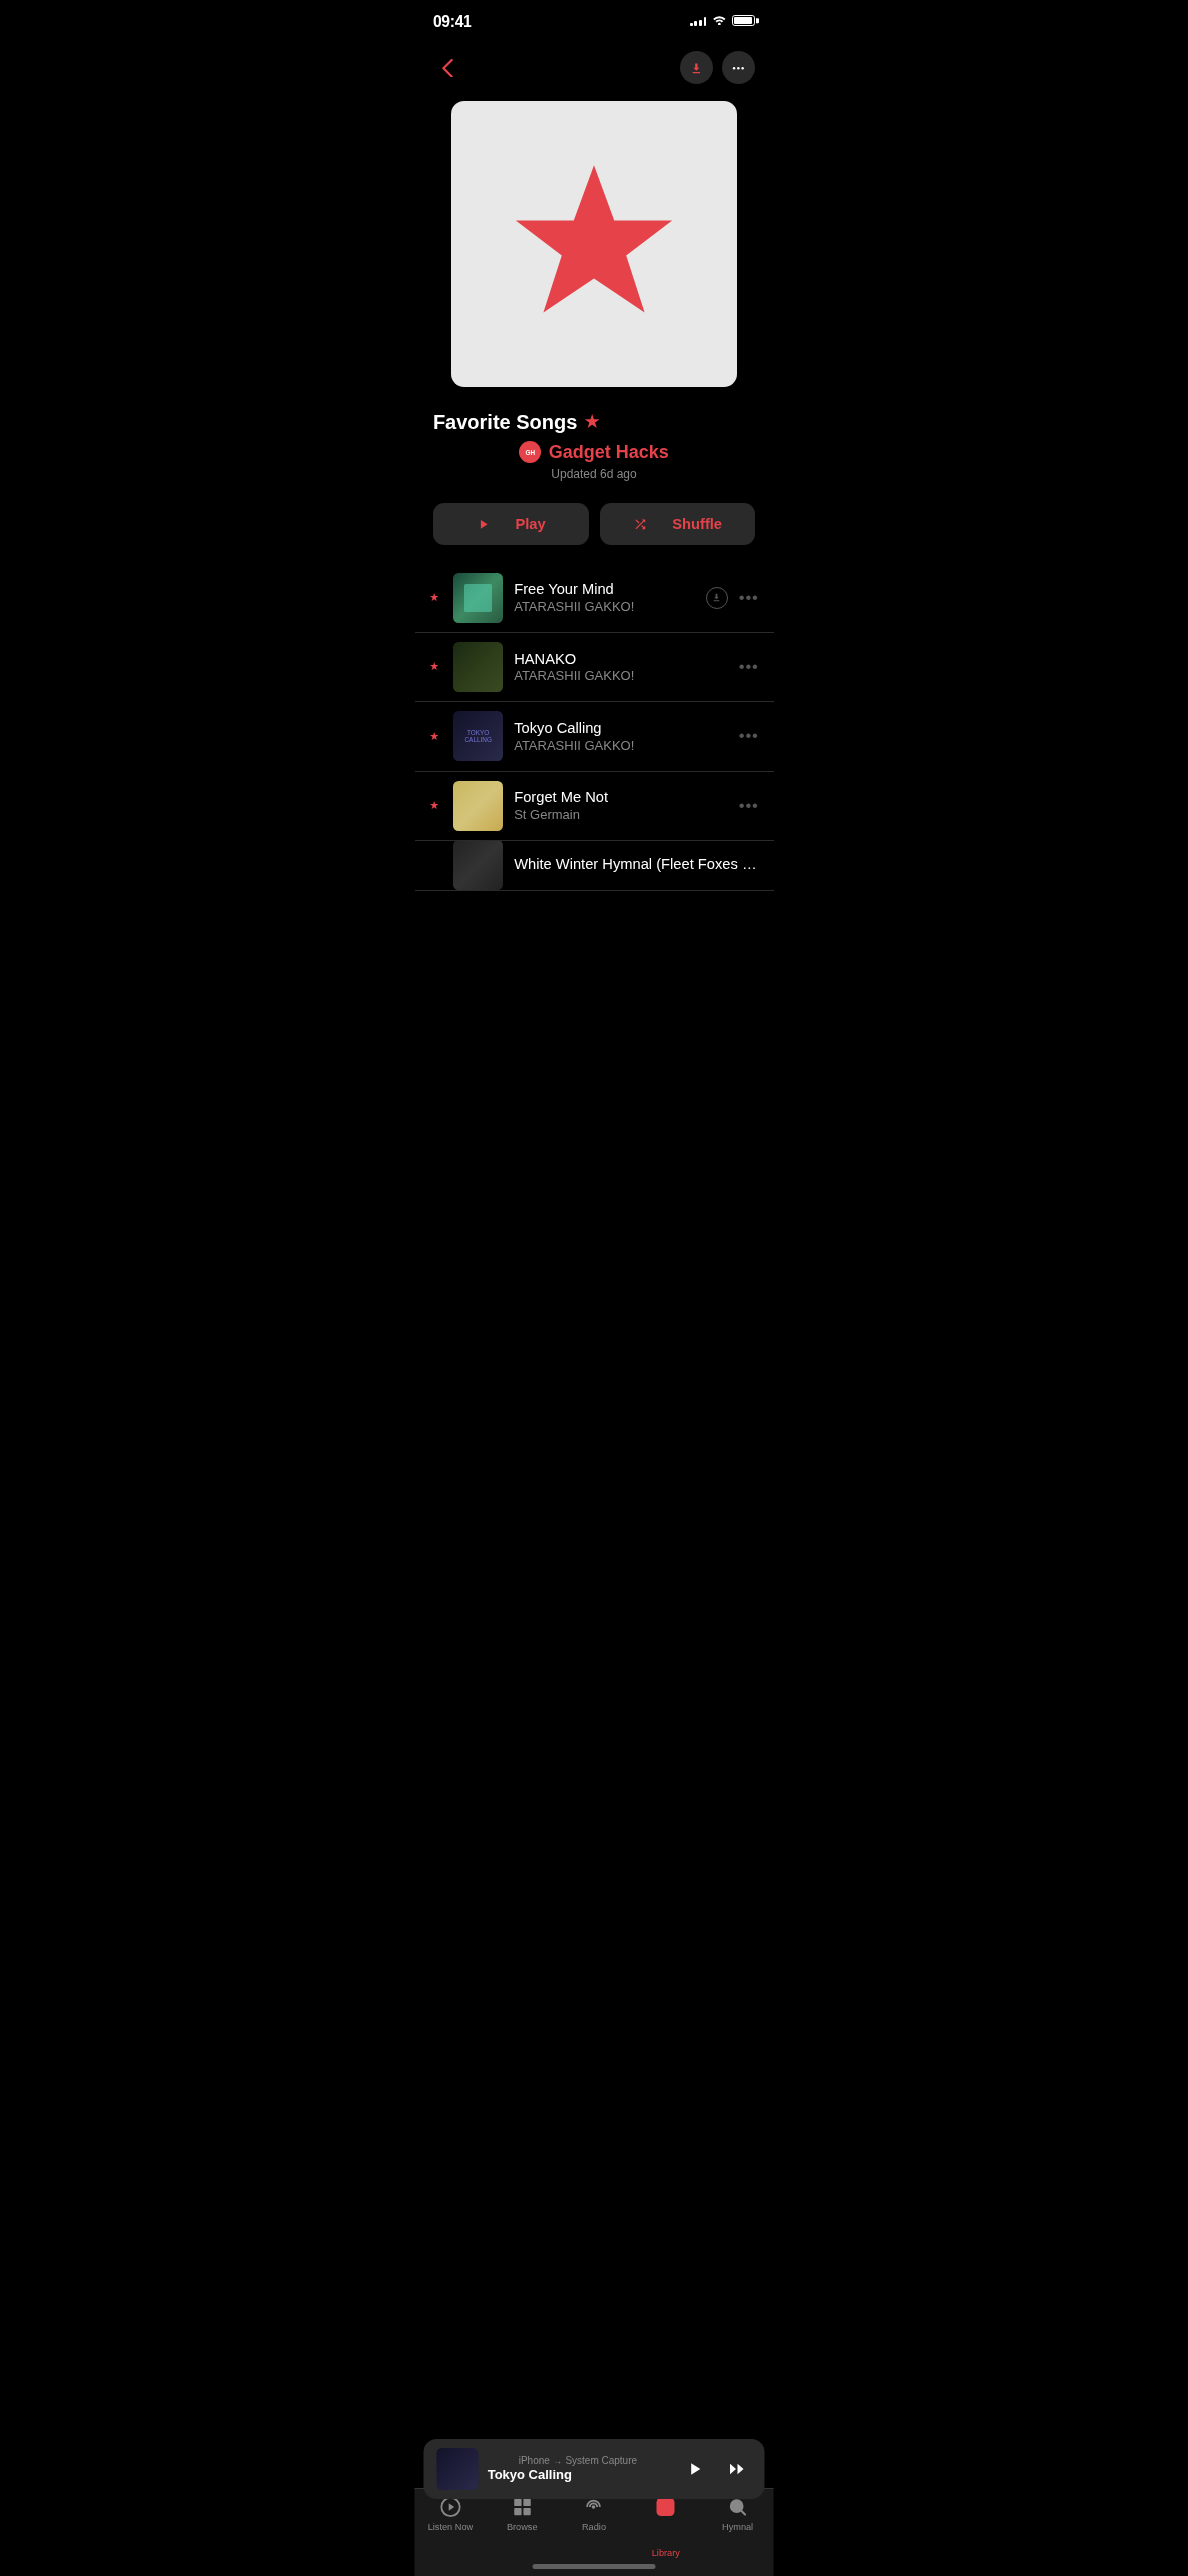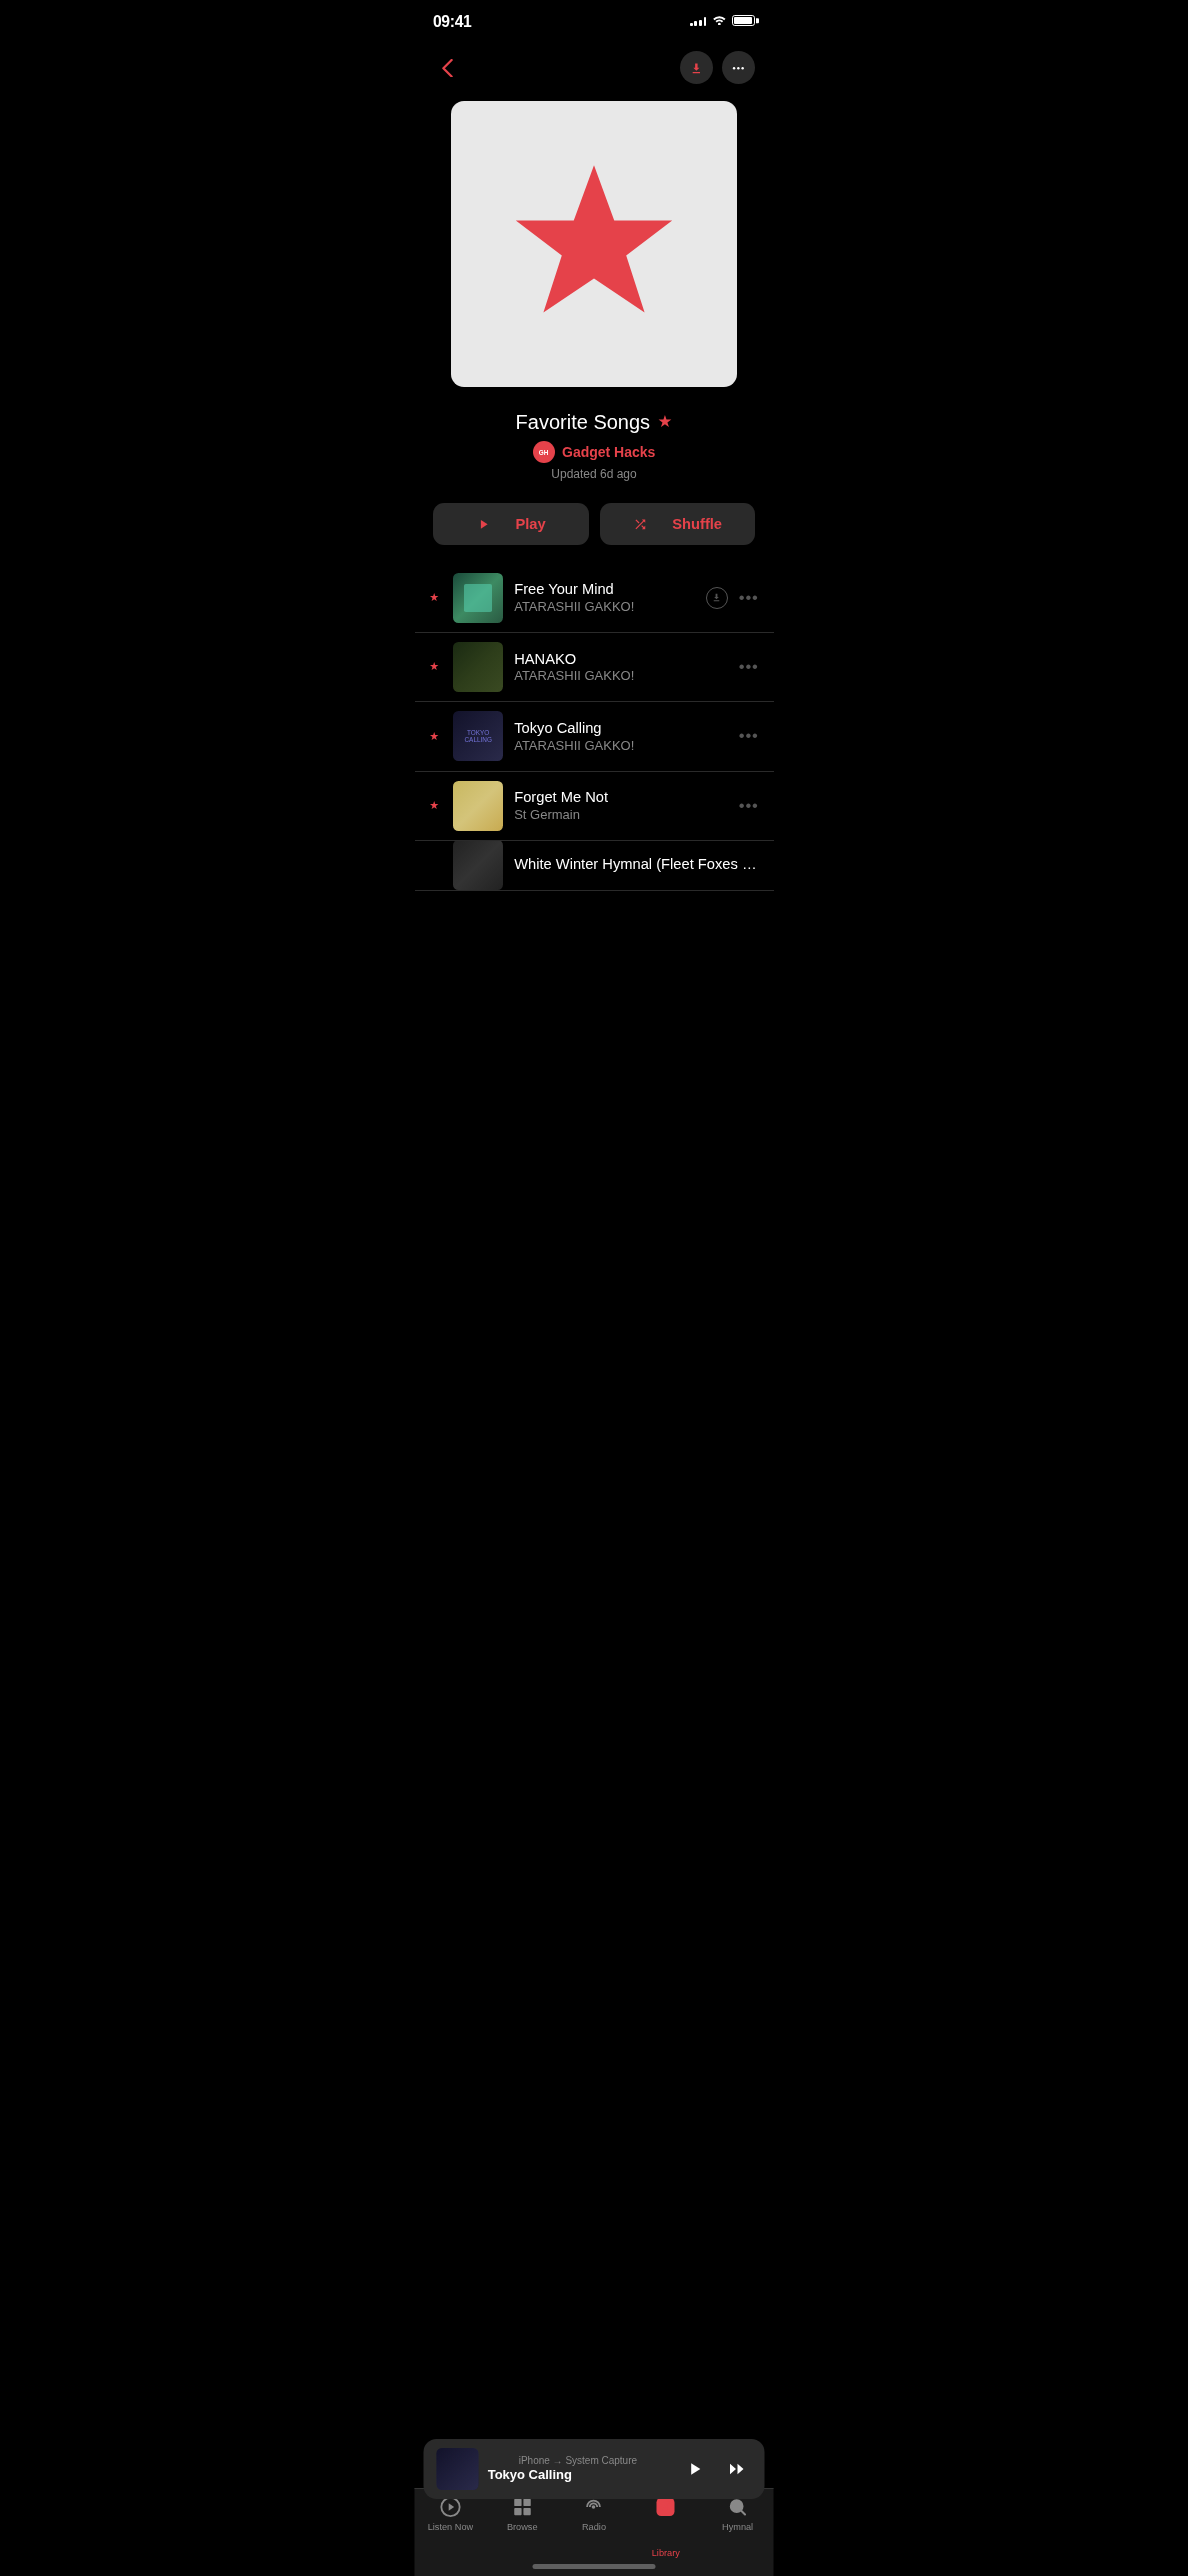--- a/index.html
+++ b/index.html
@@ -134,24 +134,23 @@
       height: 175px;
     }
 
     
     .playlist-info {
       text-align: center;
       padding: 14.7px 18.4px 7.4px;
     }
     .playlist-title {
       font-size: 20px;
-      font-weight: 400;
-      display: flex;
-      align-items: center;
-      justify-content: center;
+      font-weight: 700;
+      display: flex;
+      align-items: center;
       gap: 7.4px;
     }
     .playlist-title-star {
       color: #e5424a;
       font-size: 16.6px;
     }
     .playlist-curator {
       display: flex;
       align-items: center;
       justify-content: center;
@@ -166,21 +165,21 @@
       display: flex;
       align-items: center;
       justify-content: center;
       font-size: 7.4px;
       font-weight: 700;
       color: #fff;
       flex-shrink: 0;
     }
     .curator-name {
       color: #e5424a;
-      font-size: 14px;
+      font-size: 18px;
       font-weight: 600;
     }
     .playlist-updated {
       color: #888;
       font-size: 12px;
       margin-top: 3.7px;
     }
 
     
     .action-buttons {

